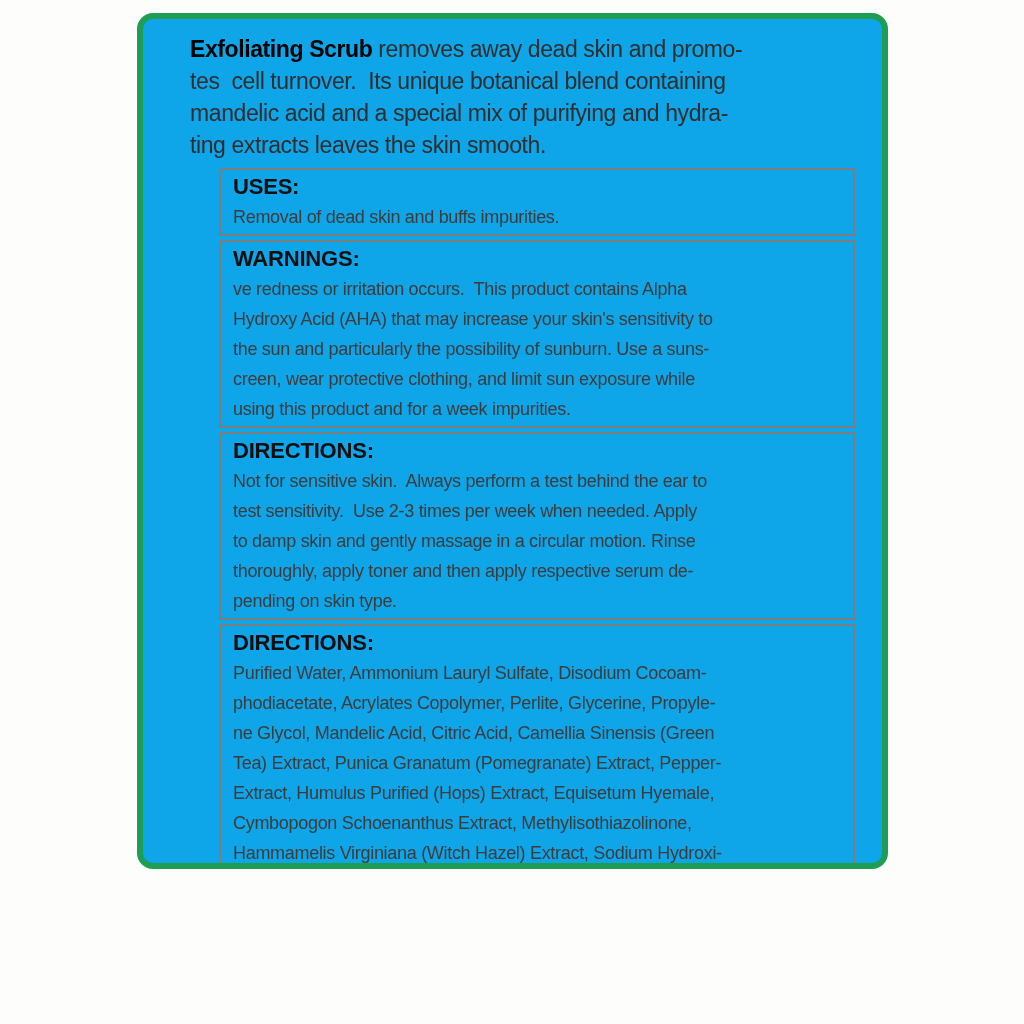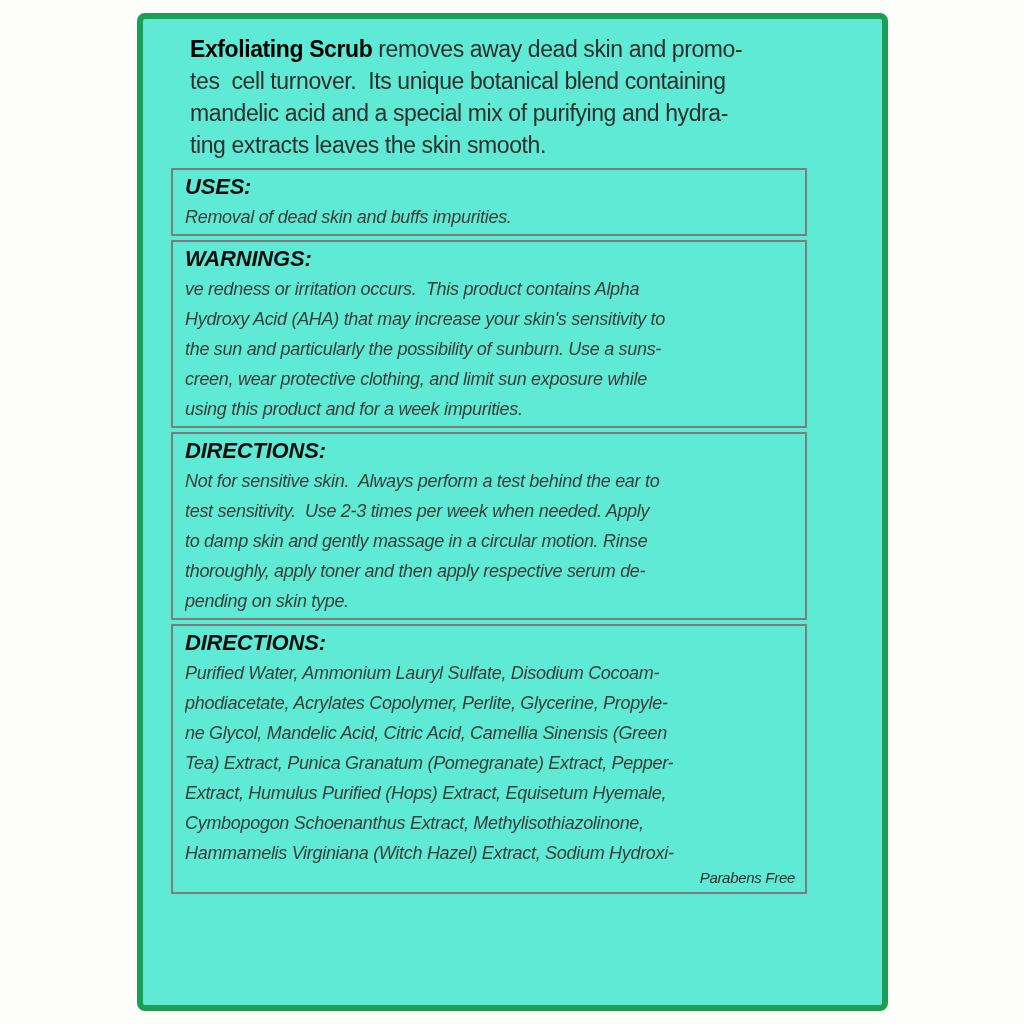--- a/index.html
+++ b/index.html
@@ -17,45 +17,44 @@
     position: relative;
     background: #fdfdfb;
     font-family: "Liberation Sans", "DejaVu Sans", sans-serif;
     overflow: hidden;
   }
   .label-card {
     position: absolute;
     left: 137px;
     top: 13px;
     width: 751px;
-    height: 998px;
+    height: 856px;
     border: 6px solid var(--accent);
-    border-radius: 8px;
-    background: #5eead4;
+    border-radius: 16px;
+    background: #0ea5e9;
     overflow: hidden;
   }
   .intro {
     margin: 14px 36px 0 47px;
     font-size: 23px;
     line-height: 32px;
     letter-spacing: -0.4px;
     color: #2e2e2e;
   }
   .intro .line {
     white-space: pre;
     overflow: hidden;
   }
   .intro .lead {
     font-weight: 700;
     color: #000000;
   }
   .boxes {
-    margin: 7px 0 0 28px;
+    margin: 7px 0 0 76px;
     width: 636px;
-    font-style: italic;
   }
   .box {
     width: 636px;
     border: 2px solid var(--box-border);
     margin-bottom: 4px;
     padding: 2px 6px 2px 12px;
     overflow: hidden;
     background: transparent;
   }
   .box h2 {

